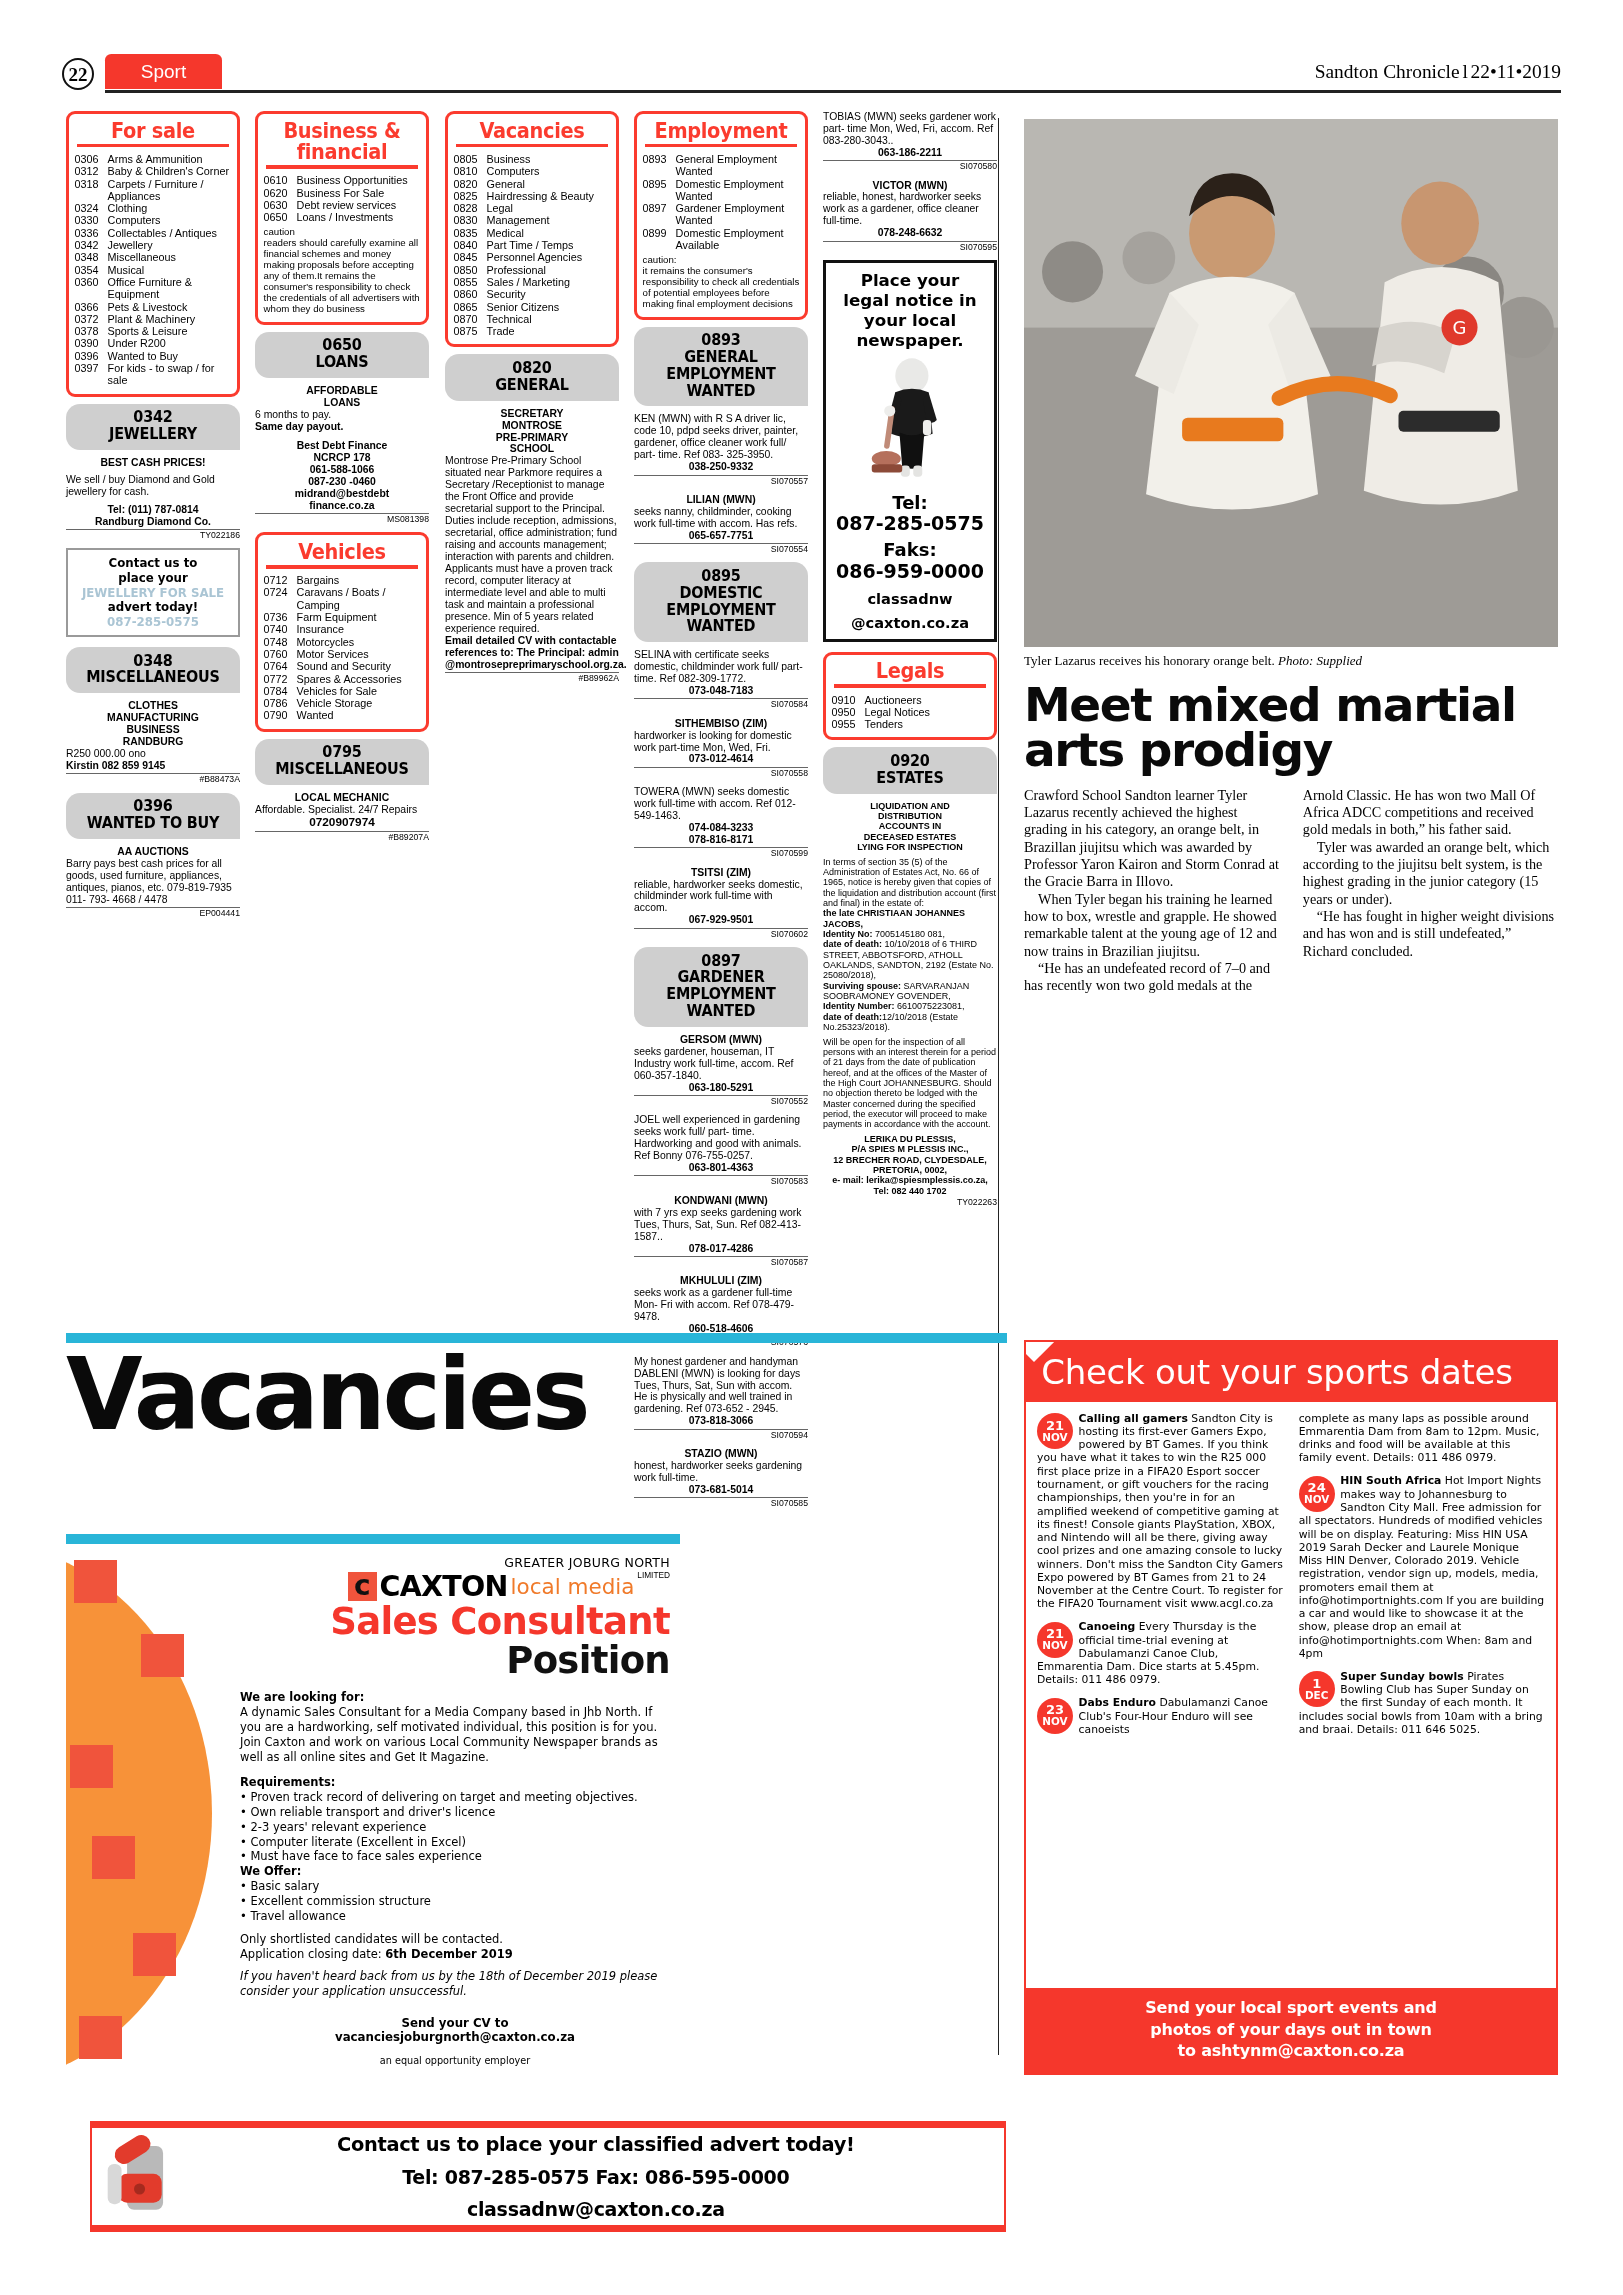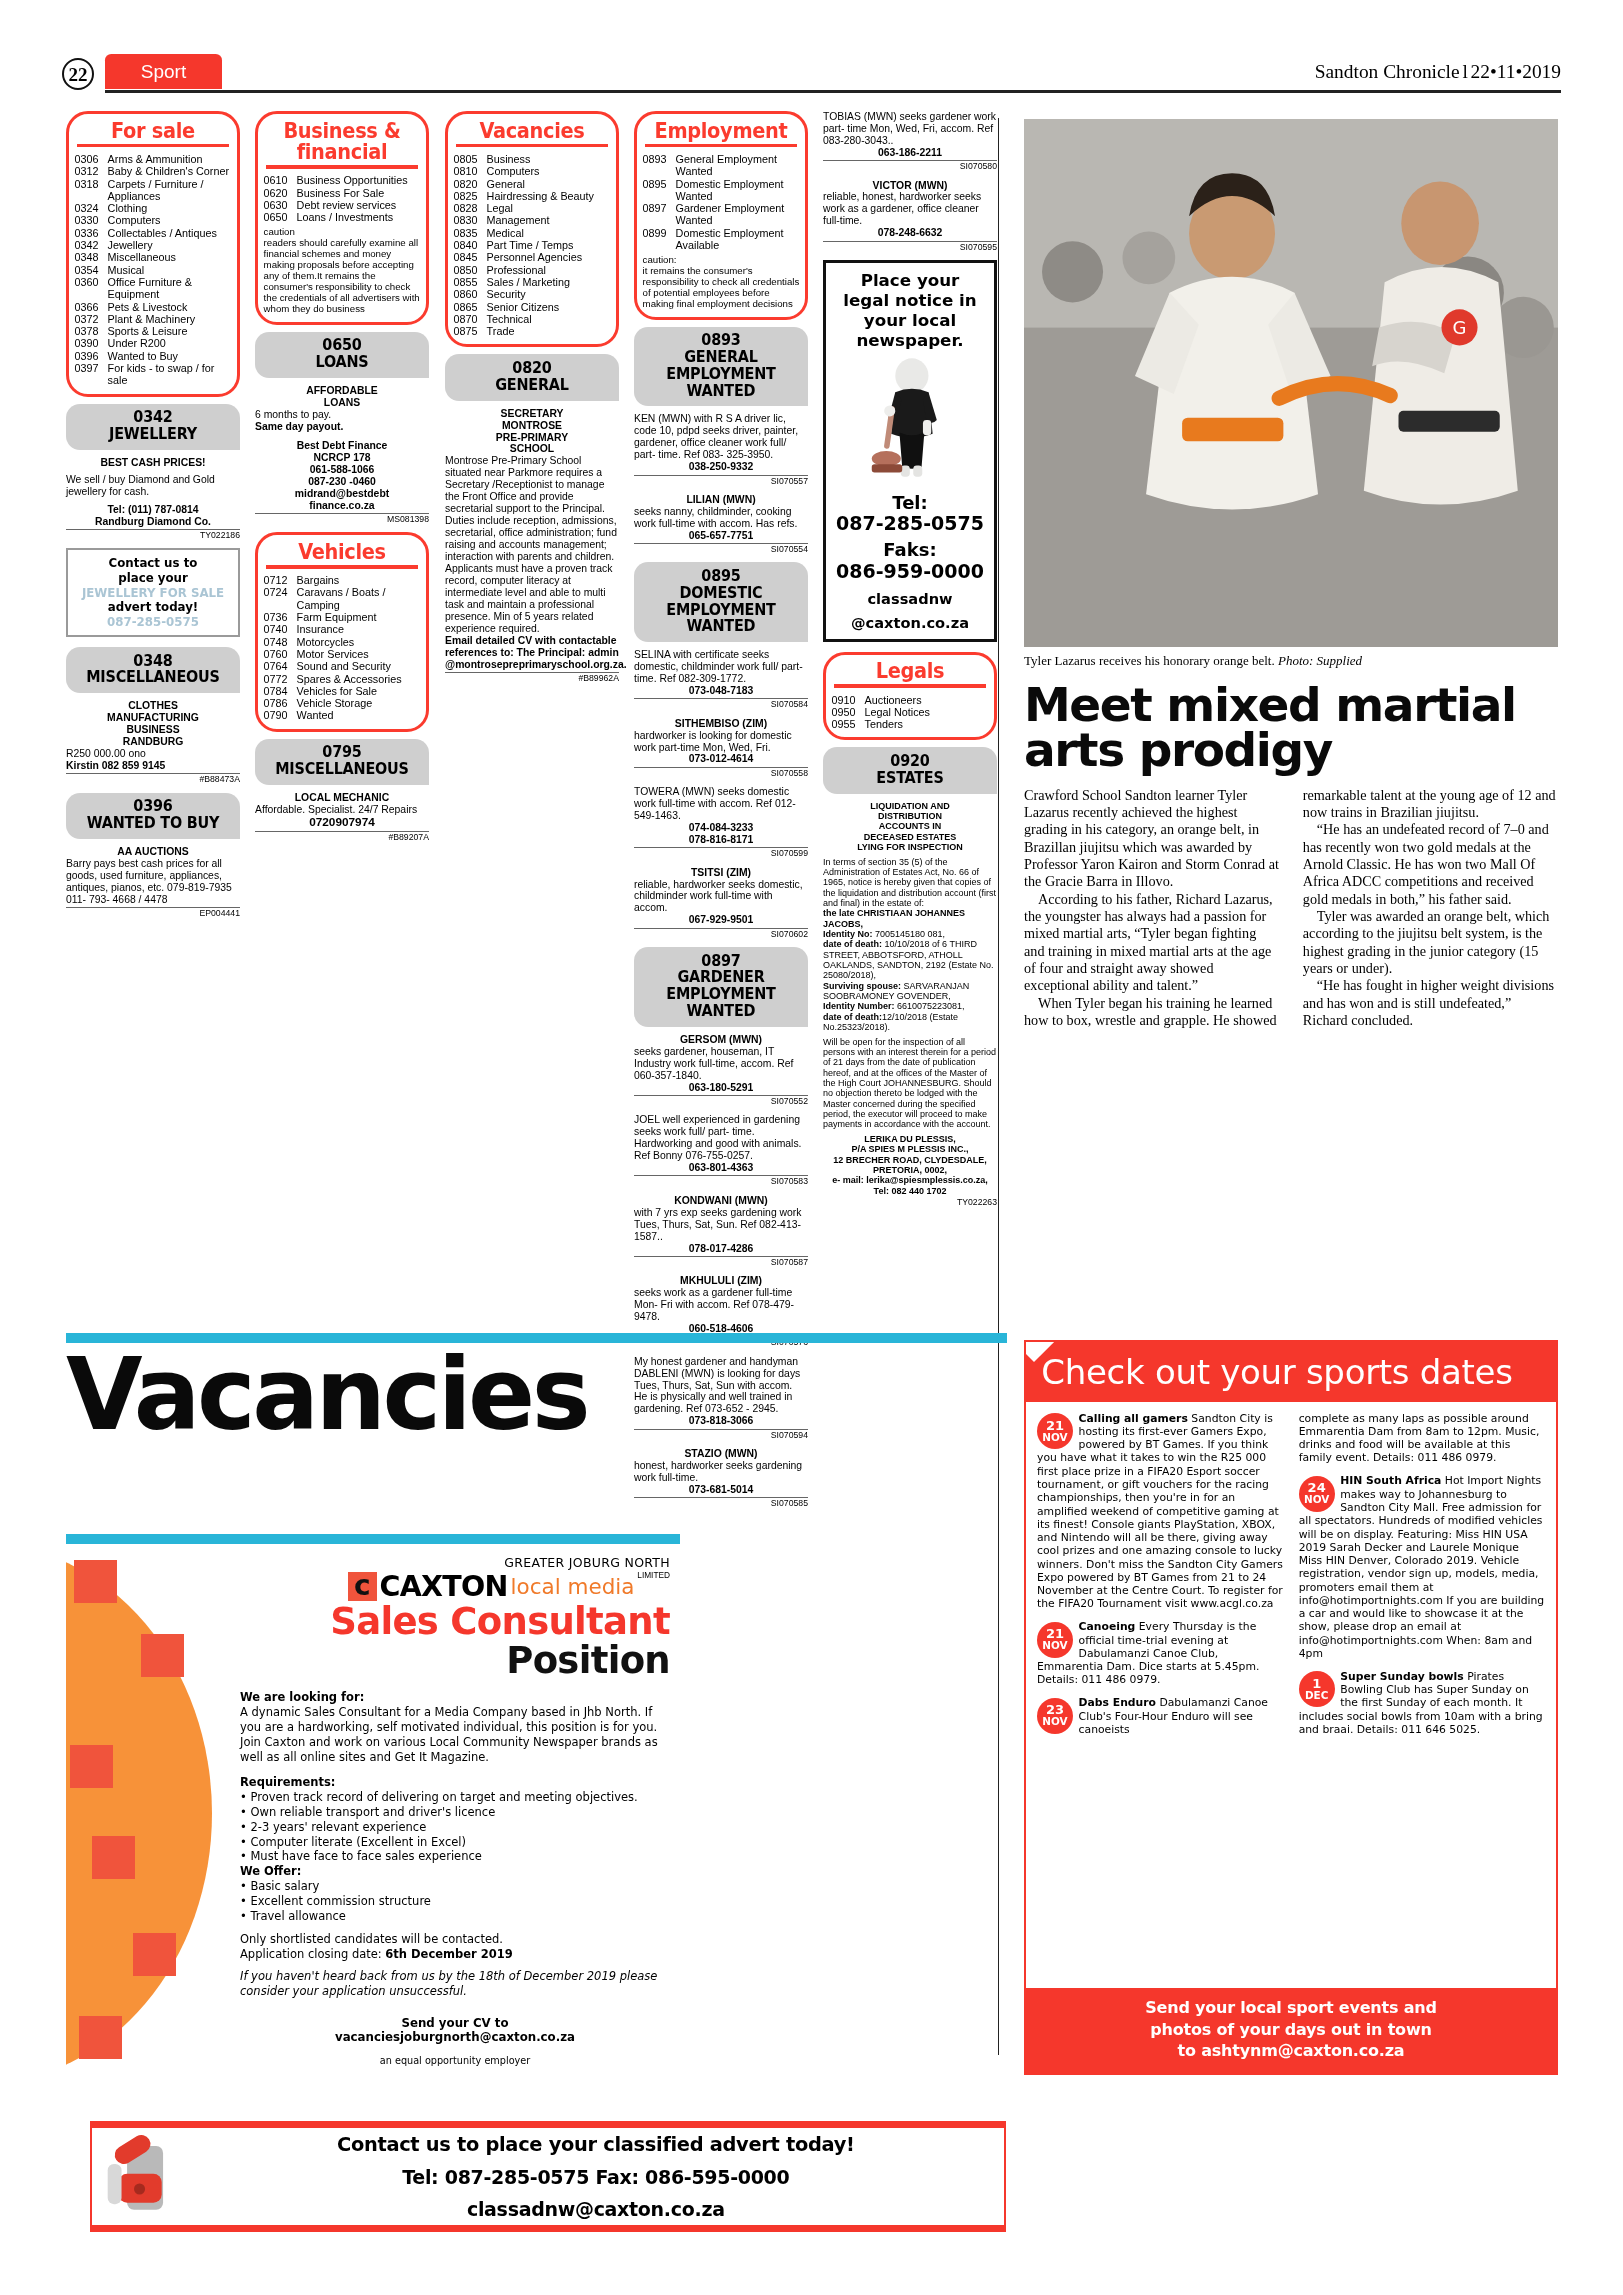--- a/index.html
+++ b/index.html
@@ -36,21 +36,21 @@
   .c1 { left:0px; }
   .c2 { left:189px; }
   .c3 { left:379px; }
   .c4 { left:568px; }
   .c5 { left:757px; }
 
   .vline { position:absolute; width:1.4px; background:#222; }
 
   
   .catbox {
-    border:3.5px solid #fb3b2e; border-radius:22px;
+    border:3.5px solid #fb3b2e; border-radius:9px;
     padding:4.2px 5.6px 7px 5.6px; margin-bottom:3px; background:#fff;
   }
   .catbox h2 {
     color:#fb3b2e; font-size:21.5px; text-align:center; line-height:1.0;
     font-family:"DejaVu Sans", sans-serif; font-weight:bold;
     letter-spacing:-0.3px; font-stretch:condensed;
     margin:1.4px 0 2.8px 0;
   }
   .catbox .hr { height:3.5px; background:#fb3b2e; margin:1.4px 2.8px 5.6px 2.8px; }
   .catlist { font-size:10.8px; line-height:1.14; }
@@ -869,21 +869,20 @@
         <text x="628" y="310" font-size="26" text-anchor="middle" fill="#fff" font-family="DejaVu Sans">G</text>
       </svg>
     </div>
     <div class="caption">
       <span>Tyler Lazarus receives his honorary orange belt.</span>
       <i>Photo: Supplied</i>
     </div>
     <div class="headline">Meet mixed martial arts prodigy</div>
     <div class="article" id="article-body">
         <p>Crawford School Sandton learner Tyler Lazarus recently achieved the highest grading in his category, an orange belt, in Brazillan jiujitsu which was awarded by Professor Yaron Kairon and Storm Conrad at the Gracie Barra in Illovo.</p>
-        <p>According to his father, Richard Lazarus, the youngster has always had a passion for mixed martial arts, “Tyler began fighting and training in mixed martial arts at the age of four and straight away showed exceptional ability and talent.”</p>
         <p>When Tyler began  his training he learned how to box, wrestle and grapple. He showed remarkable talent at the young age of 12 and now trains in Brazilian jiujitsu.</p>
         <p>“He has an undefeated record of 7–0 and has recently won two gold medals at the Arnold Classic. He has won two Mall Of Africa ADCC competitions and received gold medals in both,” his father said.</p>
         <p>Tyler was awarded an orange belt, which according to the jiujitsu belt system, is the highest grading in the junior category (15 years or under).</p>
         <p>“He has fought in higher weight divisions and has won and is still undefeated,” Richard concluded.</p>
       </div>
   </div>
 
   <div class="sports">
     <div class="sports-hdr">Check out your sports dates</div>
     <div class="sports-body">

